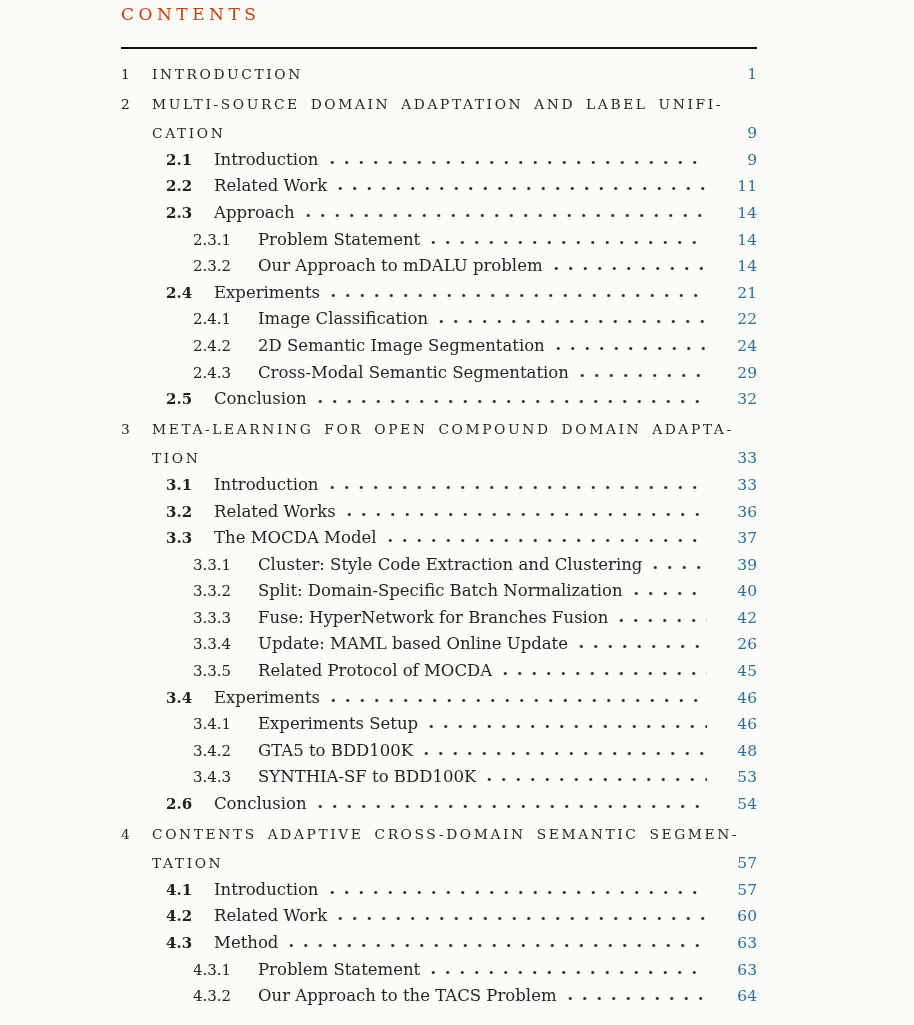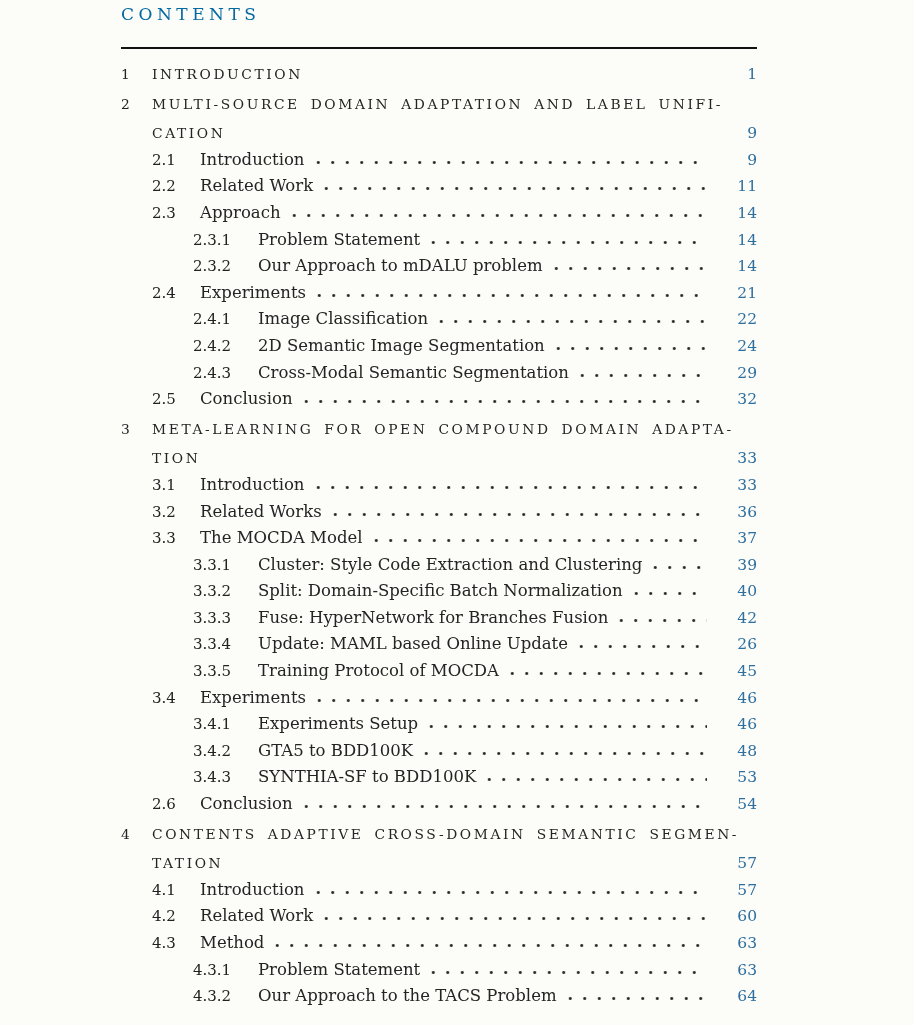--- a/index.html
+++ b/index.html
@@ -16,21 +16,21 @@
     width: 636px;
     margin-left: 121px;
     padding-top: 4px;
   }
   .contents-title {
     font-size: 17px;
     font-weight: normal;
     letter-spacing: 4.5px;
     line-height: 20px;
     margin: 0;
-    color: #0369a1;
+    color: #c2410c;
   }
   .rule {
     height: 2px;
     background: #111111;
     margin-top: 23px;
     margin-bottom: 12px;
   }
   .toc-list { width: 100%; }
   .row {
     display: flex;
@@ -48,24 +48,25 @@
     letter-spacing: 1px;
   }
   .chapter .title {
     font-size: 13.8px;
     letter-spacing: 2.6px;
     word-spacing: 4px;
     color: #242424;
   }
   
   .section .num {
-    margin-left: 31px;
+    margin-left: 45px;
     width: 48px;
     flex: 0 0 48px;
     font-size: 15px;
+    font-weight: bold;
   }
   
   .subsection .num {
     margin-left: 72px;
     width: 65px;
     flex: 0 0 65px;
     font-size: 15px;
   }
   .section .title, .subsection .title {
     font-size: 16.5px;
@@ -221,21 +222,21 @@
         <span class="pagenum">42</span>
       </div>
       <div class="row subsection">
         <span class="num">3.3.4</span>
         <span class="title">Update: MAML based Online Update</span>
         <span class="leader dots"></span>
         <span class="pagenum">26</span>
       </div>
       <div class="row subsection">
         <span class="num">3.3.5</span>
-        <span class="title">Training Protocol of MOCDA</span>
+        <span class="title">Related Protocol of MOCDA</span>
         <span class="leader dots"></span>
         <span class="pagenum">45</span>
       </div>
       <div class="row section">
         <span class="num">3.4</span>
         <span class="title">Experiments</span>
         <span class="leader dots"></span>
         <span class="pagenum">46</span>
       </div>
       <div class="row subsection">

